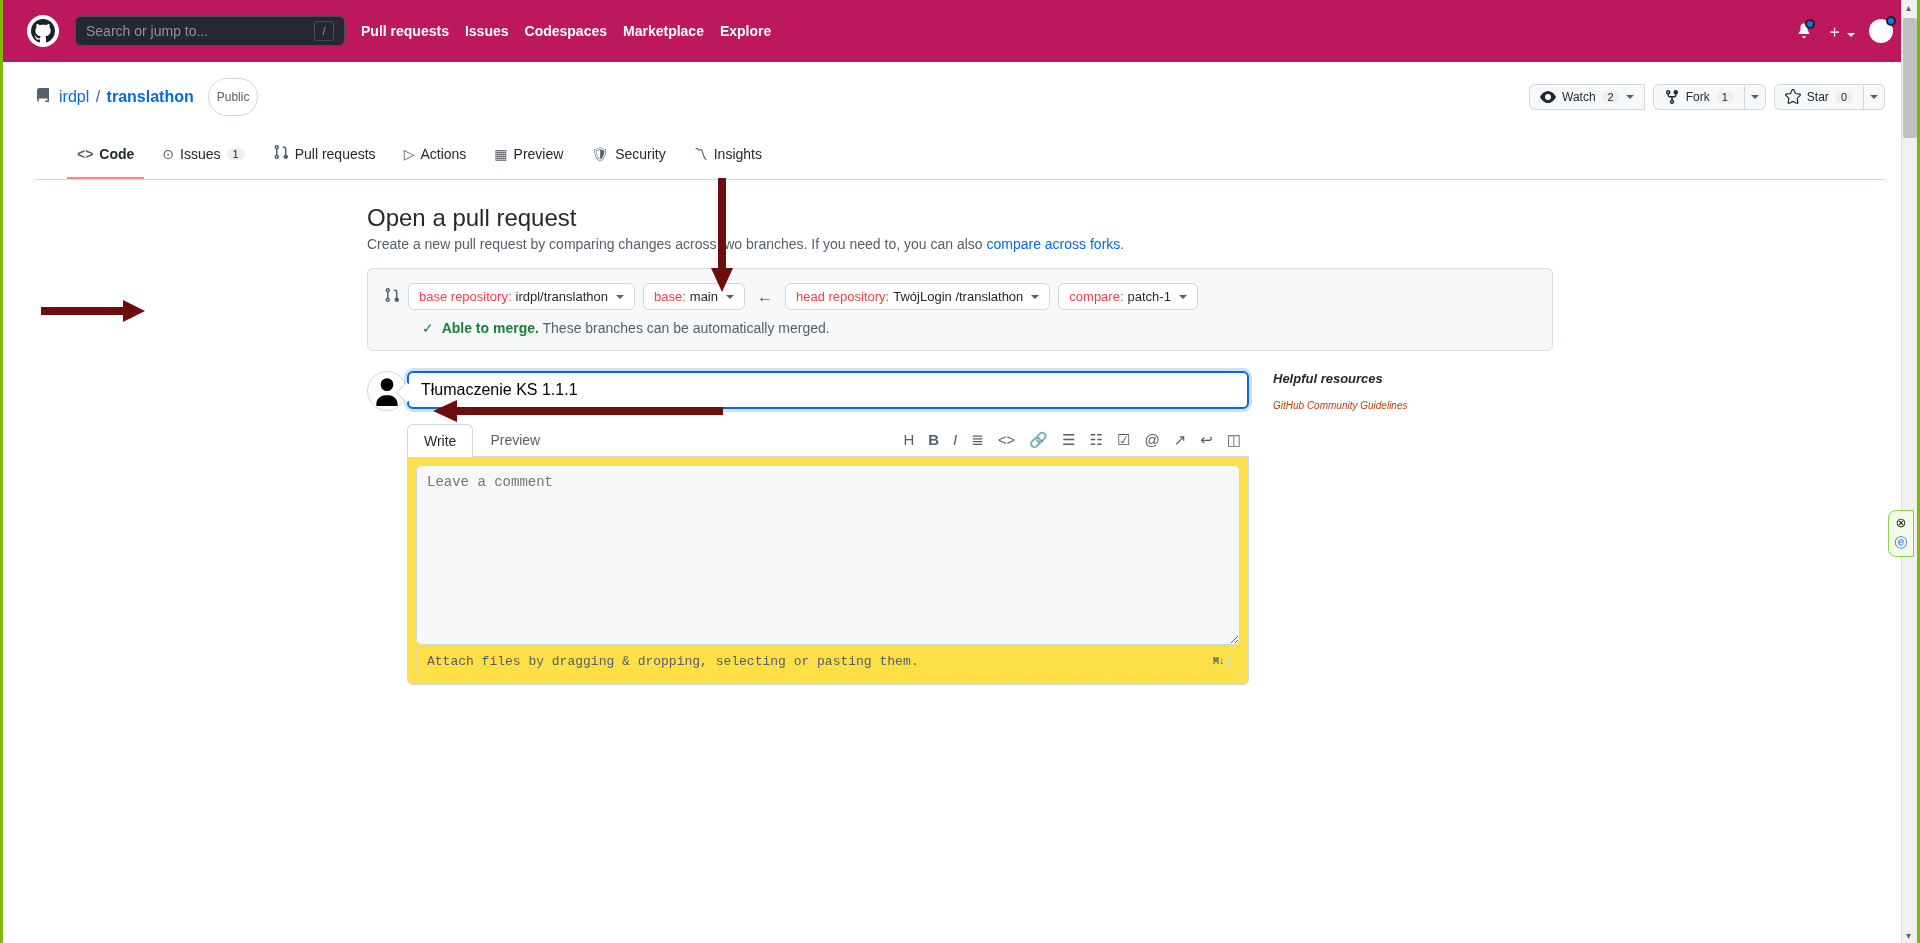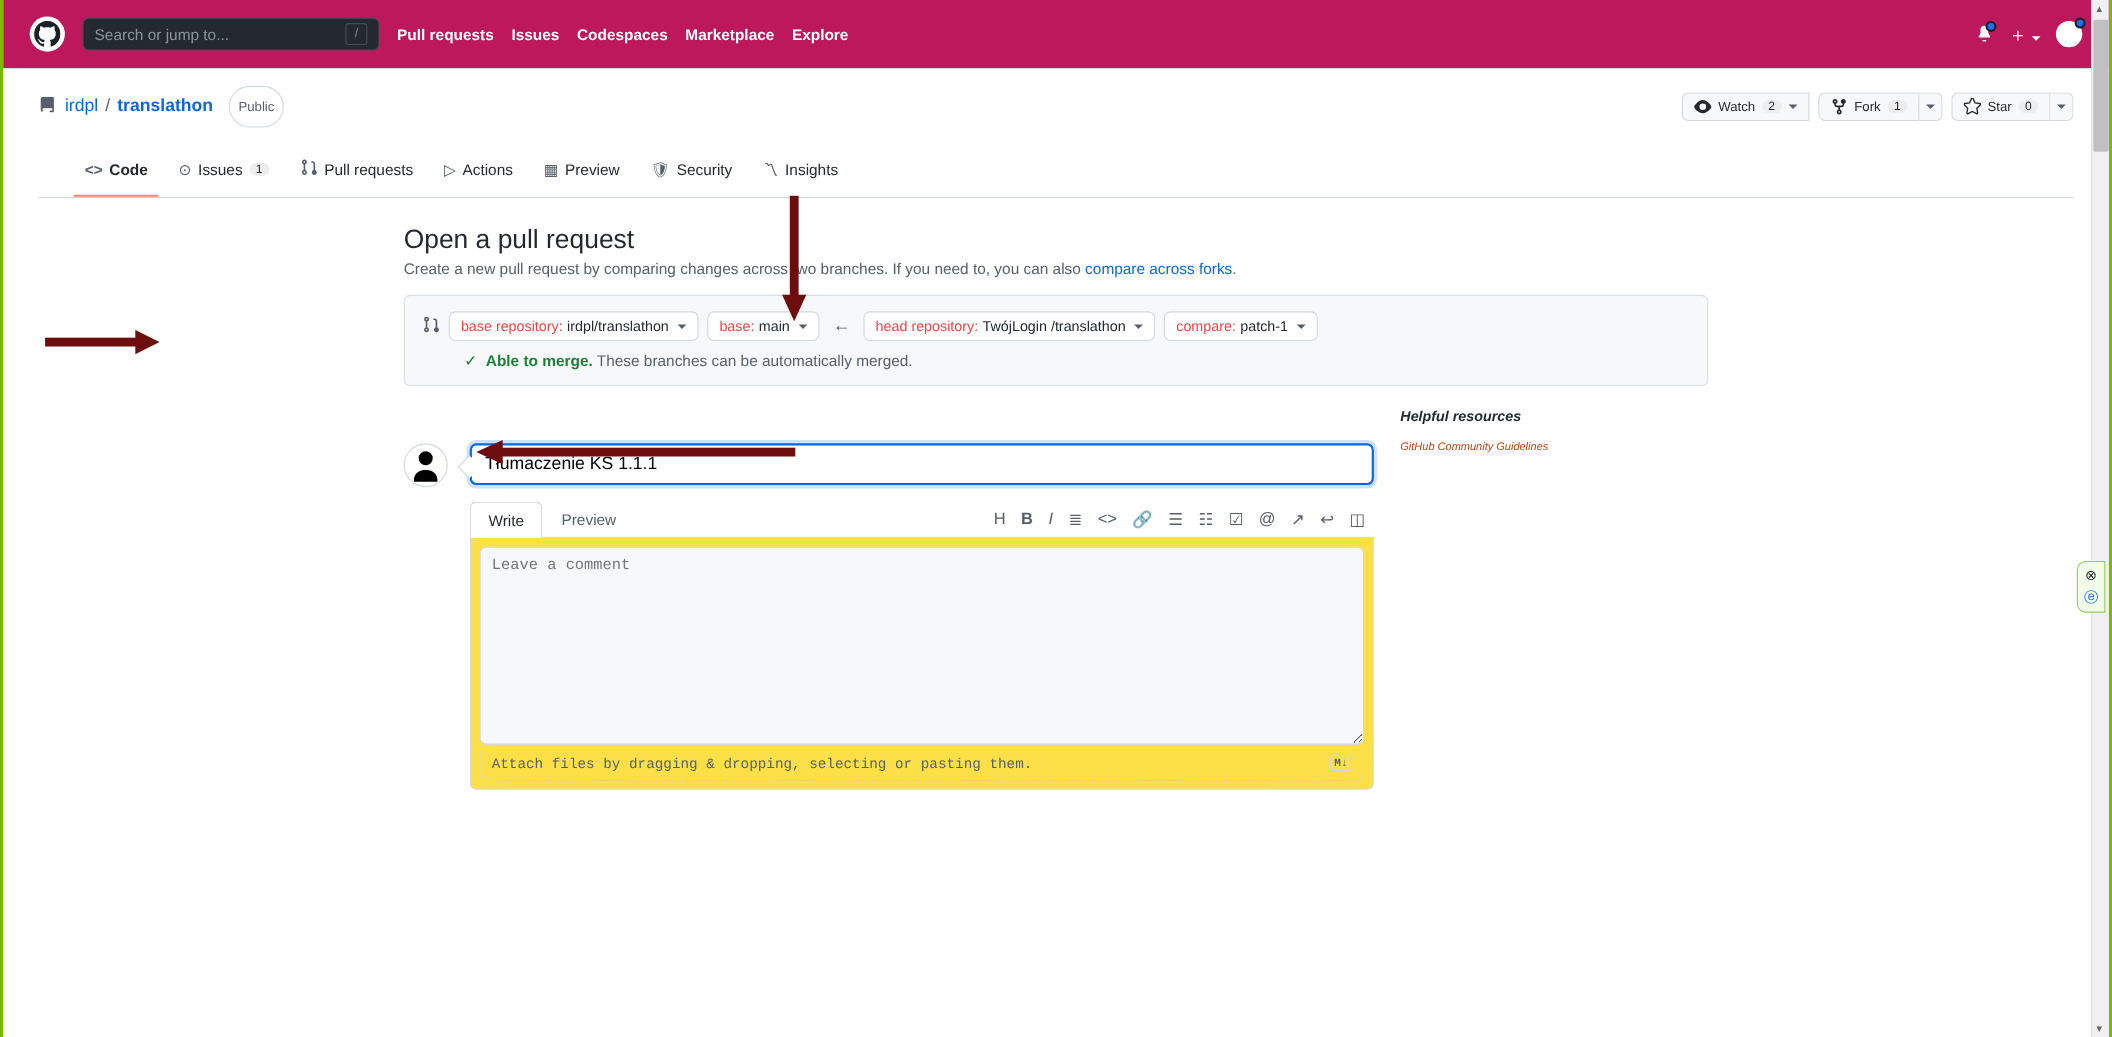--- a/index.html
+++ b/index.html
@@ -60,21 +60,21 @@
   .sel .val { color: #24292f; }
   .sel .caret-dk { margin-left: 4px; }
   .arrow-left { color: #57606a; padding: 0 4px; font-size: 16px; }
   .merge-row { margin-top: 10px; padding-left: 38px; font-size: 14px; }
   .merge-ok { color: #1a7f37; font-weight: 600; }
   .merge-row .chk { color: #1a7f37; margin-right: 4px; }
   .merge-rest { color: #57606a; }
 
   
   .form-grid { display: flex; gap: 24px; }
-  .form-left { display: flex; gap: 20px; flex: 1; margin-top: 32px; }
+  .form-left { display: flex; gap: 0; flex: 1; }
   .user-av { width: 40px; height: 40px; border-radius: 50%; background: #fff; border: 1px solid #d0d7de; overflow: hidden; display:flex; align-items:center; justify-content:center; flex-shrink:0; }
   .comment-box { flex: 1; position: relative; }
   .comment-box::before { content: ""; position: absolute; top: 14px; left: -8px; width: 14px; height: 14px; background: #fff; border-left: 1px solid #d0d7de; border-bottom: 1px solid #d0d7de; transform: rotate(45deg); }
   .title-input { width: 100%; border: 2px solid #0969da; border-radius: 6px; padding: 8px 12px; font-size: 16px; font-family: inherit; outline: none; box-shadow: 0 0 0 3px rgba(9,105,218,.2); }
   .tabs-row { display: flex; align-items: center; margin-top: 14px; border-bottom: 1px solid #d0d7de; }
   .tab { padding: 8px 16px; font-size: 14px; color: #57606a; border: 1px solid transparent; border-bottom: none; border-radius: 6px 6px 0 0; }
   .tab.active { background: #fff; border-color: #d0d7de; color: #24292f; margin-bottom: -1px; }
   .md-tools { margin-left: auto; display: flex; gap: 14px; color: #57606a; font-size: 15px; padding-right: 8px; }
   .md-tools span { cursor: pointer; }
   .comment-area-wrap { border: 1px solid #d0d7de; border-top: none; border-radius: 0 0 6px 6px; padding: 8px; background: #fde047; font-family: Liberation Mono, monospace; }

